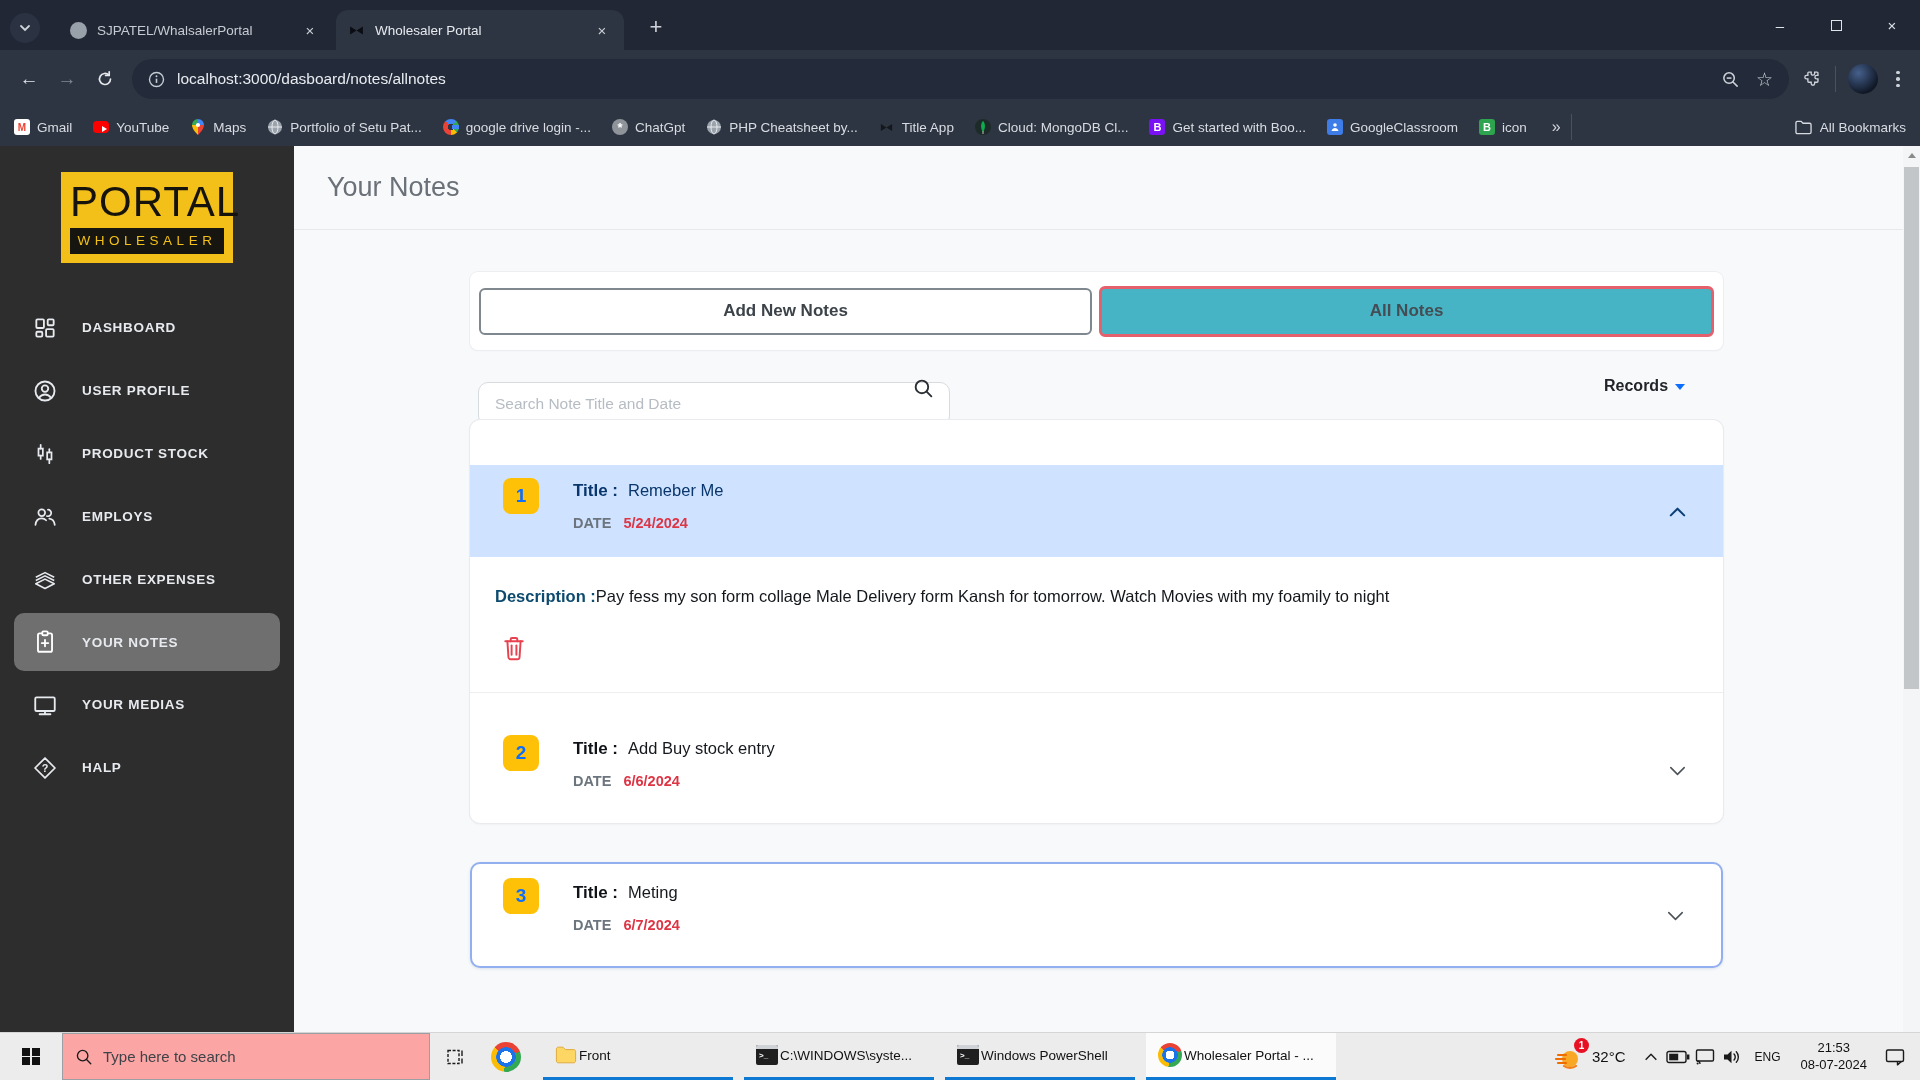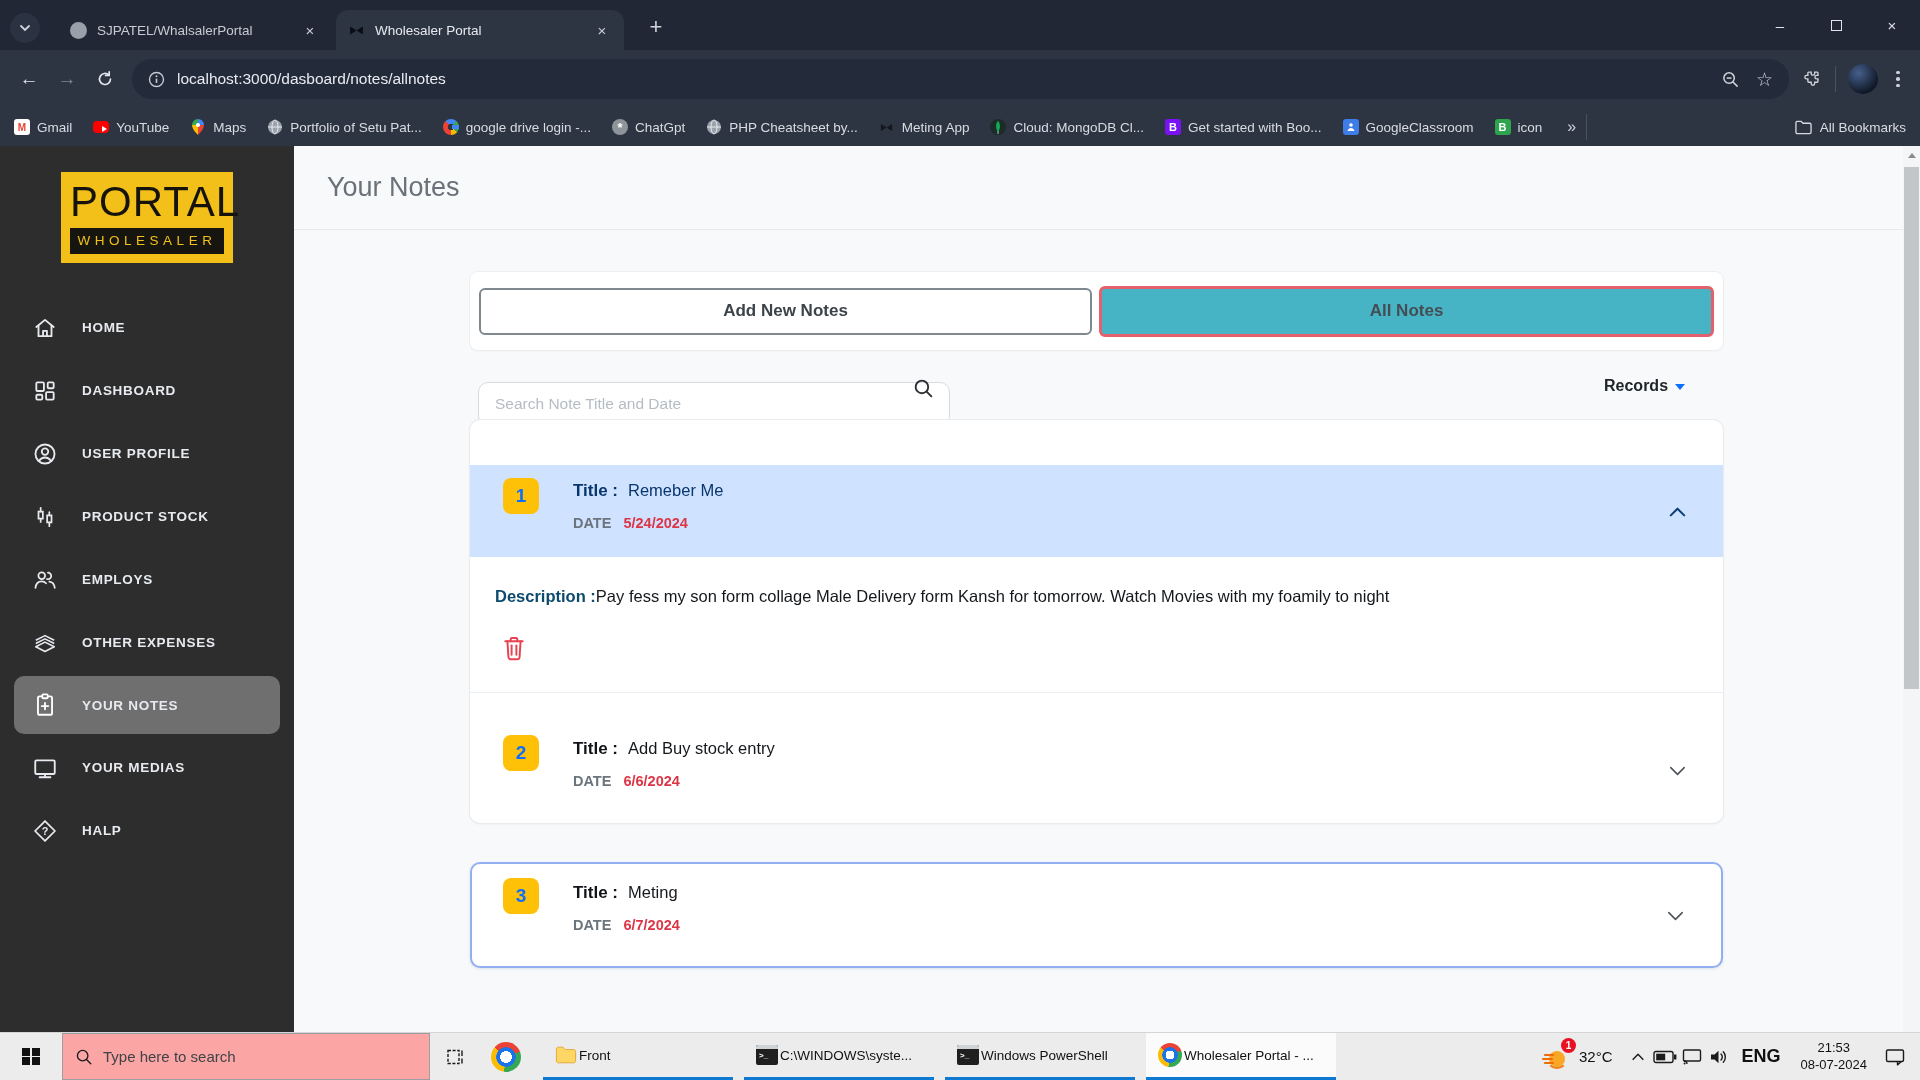--- a/index.html
+++ b/index.html
@@ -120,21 +120,21 @@
   .app:first-of-type{margin-left:18px;}
   .app.active{background:#fbfbfb;}
   .term{width:22px;height:20px;background:#1f1f1f;border-radius:2px;flex:0 0 auto;position:relative;}
   .term::before{content:"";position:absolute;top:0;left:0;right:0;height:3.5px;background:#cfd2d6;border-radius:2px 2px 0 0;}
   .term::after{content:">_";position:absolute;left:3px;top:6px;color:#fff;font-size:8px;font-weight:700;}
   .tray{margin-left:auto;display:flex;align-items:center;padding-right:8px;color:#1b1b1b;}
   .weather{position:relative;width:34px;height:34px;flex:0 0 auto;}
   .wbadge{position:absolute;top:-2px;right:-3px;width:15px;height:15px;background:#e81123;border-radius:50%;color:#fff;font-size:10px;display:flex;align-items:center;justify-content:center;font-weight:700;}
   .temp{font-size:15px;margin:0 12px 0 6px;color:#111;}
   .trico{width:27px;display:flex;align-items:center;justify-content:center;}
-  .lang{font-size:18px;font-weight:700;margin:0 9px;color:#111;}
+  .lang{font-size:12px;font-weight:400;margin:0 9px;color:#111;}
   .clock{text-align:center;font-size:13px;line-height:1.3;margin:0 11px;color:#111;}
   .notif{width:34px;display:flex;align-items:center;justify-content:center;}
 </style>
 </head>
 <body>
 
 <div class="screen">
 
   <div class="tabstrip">
     <div class="tab-search">
@@ -251,21 +251,21 @@
           </svg>
         </span>
         <span>PHP Cheatsheet by...</span>
       </span>
     <span class="bm">
         <span class="bmi">
           <svg width="15" height="15" viewBox="0 0 16 16">
             <path d="M2 4.2l6 3.8-6 3.8zM14 4.2L8 8l6 3.8z" fill="#14171c"></path>
           </svg>
         </span>
-        <span>Meting App</span>
+        <span>Title App</span>
       </span>
     <span class="bm">
         <span class="bmi ic-mongo">
           <svg width="10" height="13" viewBox="0 0 10 13">
             <path d="M5 0c2.6 2.4 2.6 8 0 11C2.4 8 2.4 2.4 5 0z" fill="#10aa50"></path>
             <line x1="5" y1="10" x2="5" y2="13" stroke="#b8c4ba" stroke-width="1"></line>
           </svg>
         </span>
         <span>Cloud: MongoDB Cl...</span>
       </span>
@@ -295,30 +295,20 @@
       <span>All Bookmarks</span>
     </span>
   </div>
 
   <aside class="sidebar">
     <div class="logo">
       <div class="logo-top">PORTAL</div>
       <div class="logo-bot">WHOLESALER</div>
     </div>
     <nav class="nav">
-      <div class="nav-item">
-        <svg class="nico" viewBox="0 0 24 24">
-            <g fill="none" stroke="#e7eaee" stroke-width="1.7" stroke-linecap="round" stroke-linejoin="round">
-              <path d="M4 11l8-6.5L20 11"></path>
-              <path d="M6 9.8V19.5h12V9.8"></path>
-              <path d="M10.2 19.5v-4.8h3.6v4.8"></path>
-            </g>
-          </svg>
-        <span class="lbl">HOME</span>
-      </div>
       <div class="nav-item">
         <svg class="nico" viewBox="0 0 24 24">
             <g fill="none" stroke="#e7eaee" stroke-width="1.7">
               <rect x="4" y="4" width="7" height="8" rx="1"></rect>
               <rect x="14.5" y="4" width="5.5" height="5.5" rx="1"></rect>
               <rect x="4" y="15.5" width="5.5" height="4.5" rx="1"></rect>
               <rect x="13" y="13" width="7" height="7" rx="1"></rect>
             </g>
           </svg>
         <span class="lbl">DASHBOARD</span>

